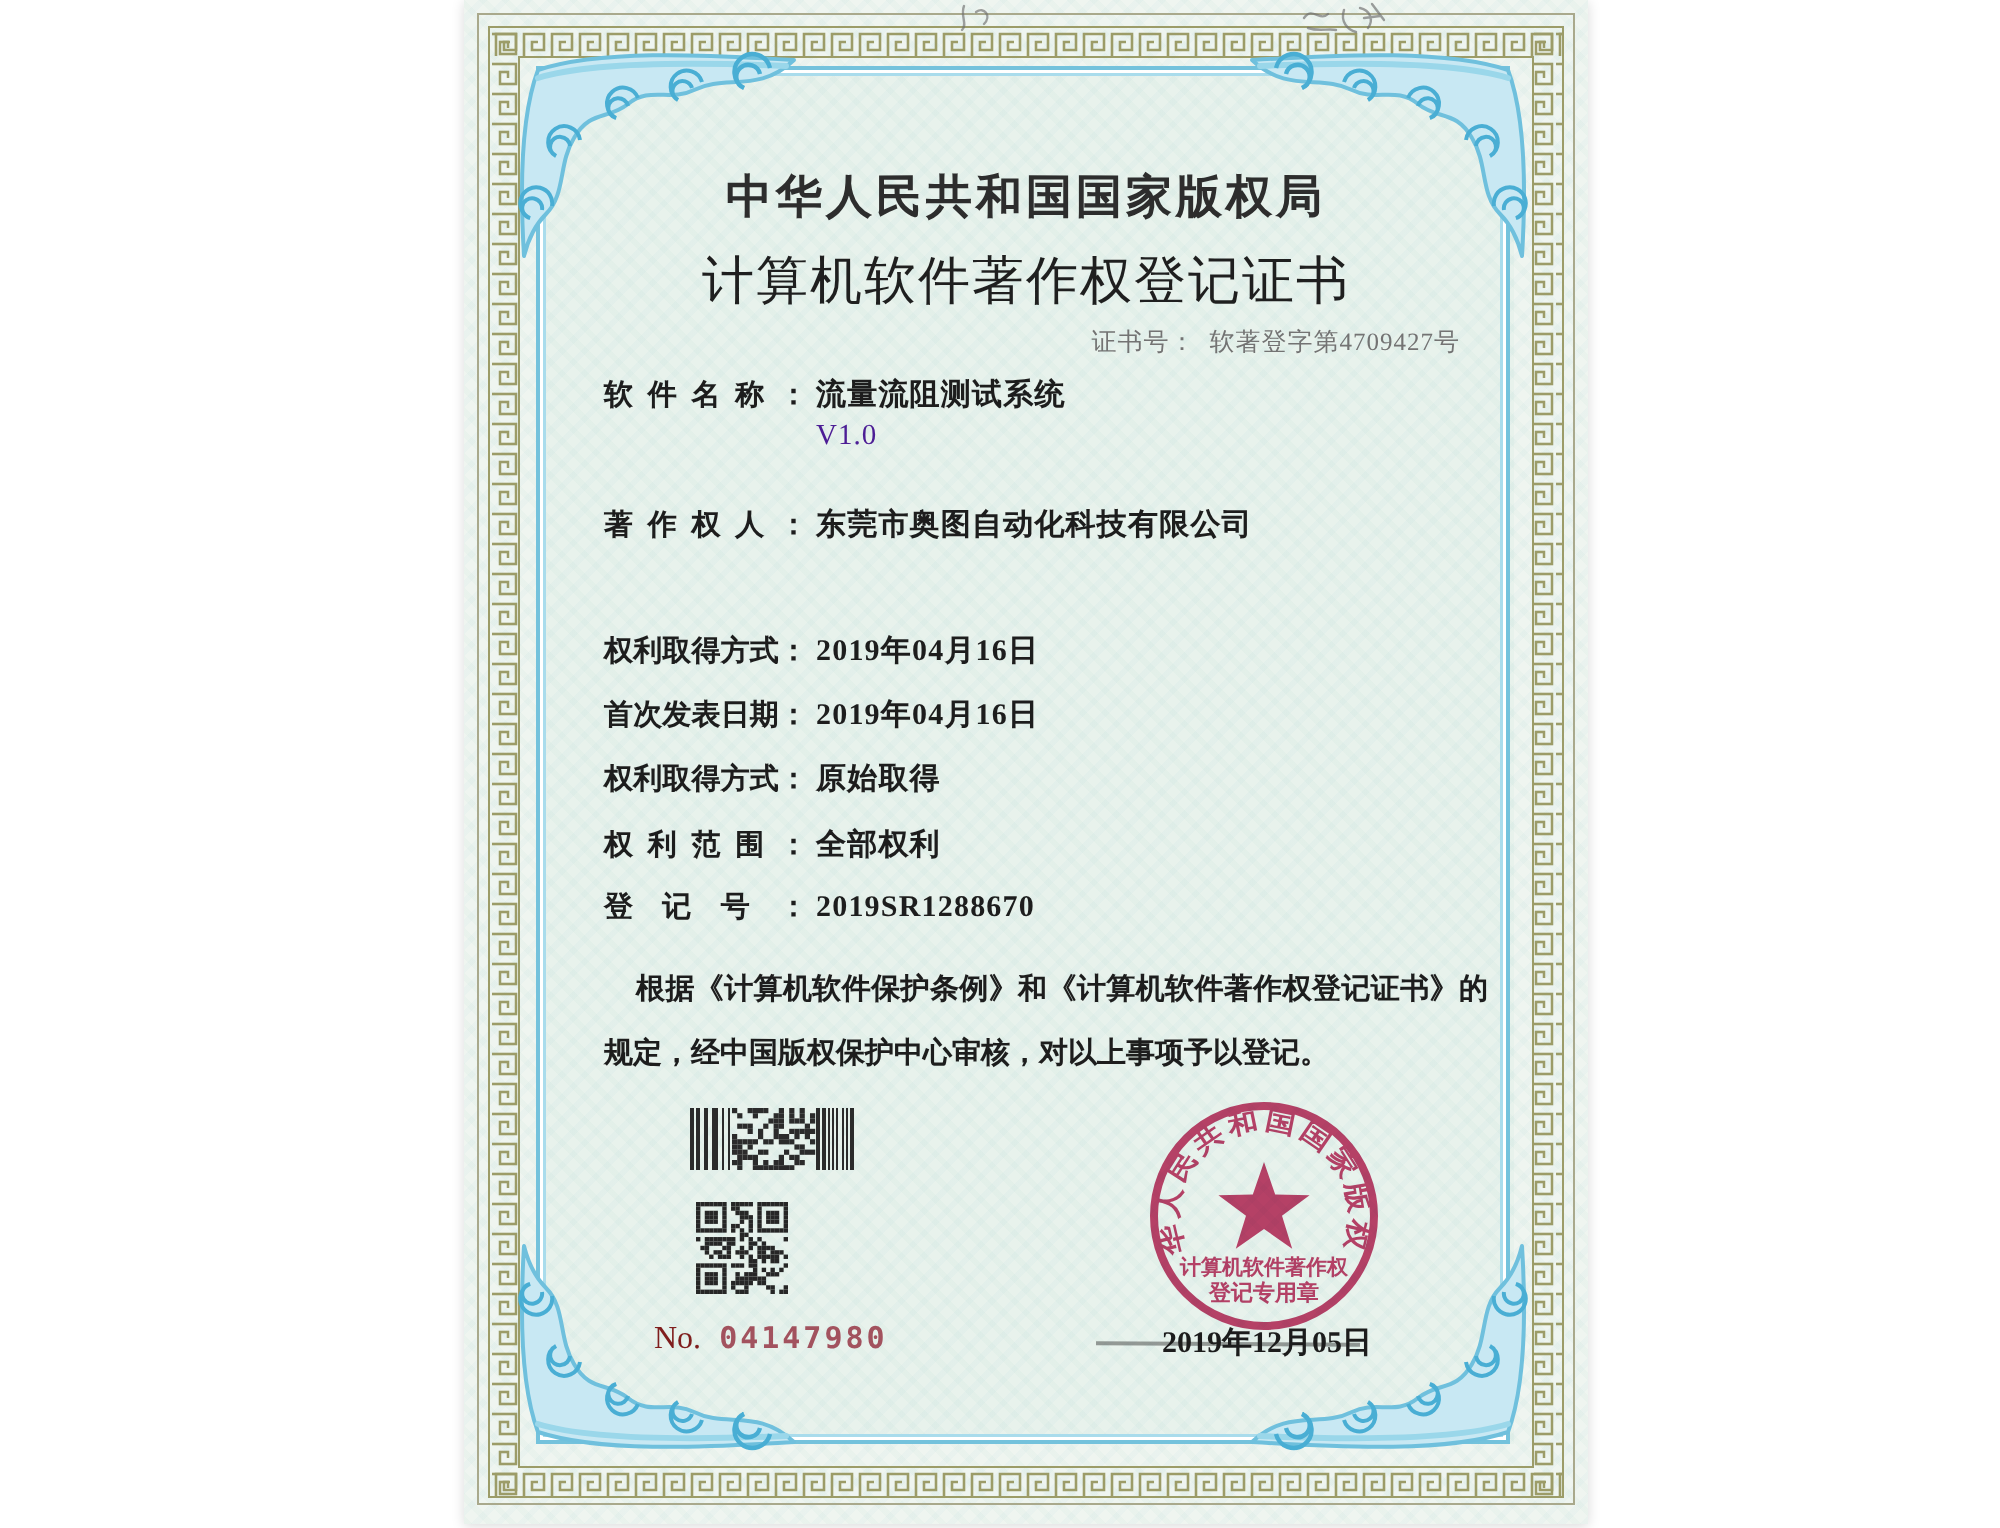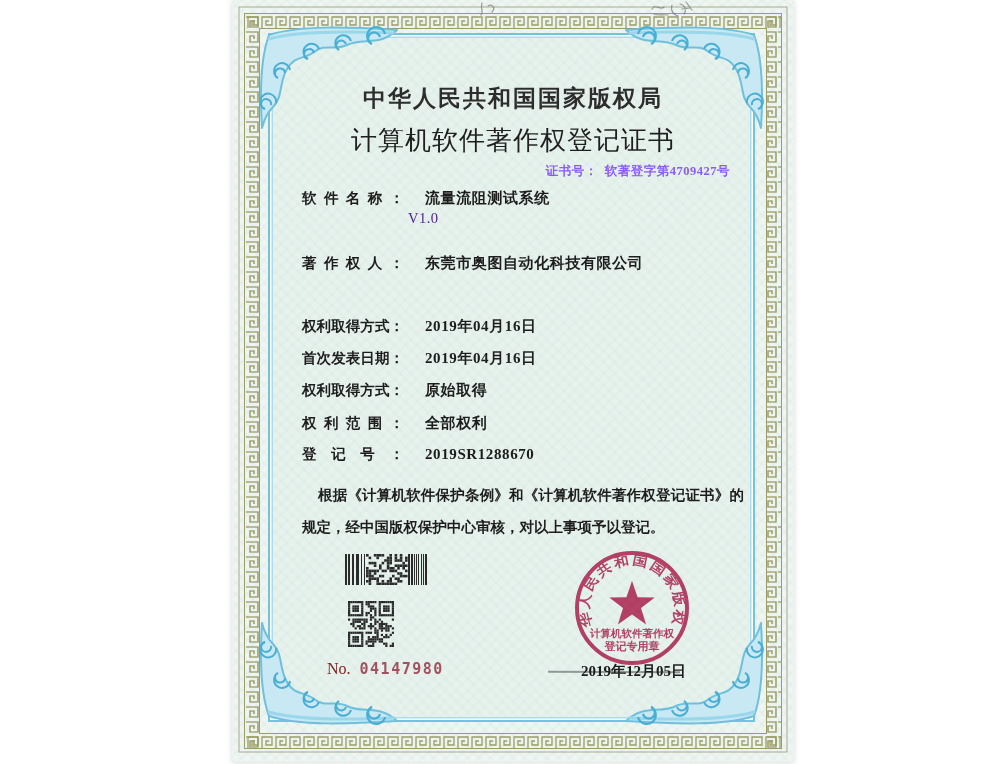--- a/index.html
+++ b/index.html
@@ -38,31 +38,31 @@
   .title{
     position:absolute;top:84px;left:0;width:100%;text-align:center;
     font-size:23px;line-height:30px;font-weight:bold;color:#2d2d2d;letter-spacing:2px;
   }
   .subtitle{
     position:absolute;top:124px;left:0;width:100%;text-align:center;
     font-size:26px;line-height:34px;font-weight:normal;color:#1f1f1f;letter-spacing:1px;
   }
   .certno{
     position:absolute;top:163px;right:64px;
-    font-size:12.5px;font-weight:bold;color:#8b5cf6;letter-spacing:.5px;
+    font-size:12.5px;font-weight:normal;color:#737373;letter-spacing:.5px;
   }
   .certno .lbl{margin-right:7px;}
 
   .frow{position:absolute;left:70px;height:20px;line-height:20px;white-space:nowrap;color:#1d1d1d;}
   .frow .flabel{
     display:inline-block;width:102px;font-size:14.5px;font-weight:bold;
     text-align:justify;text-align-last:justify;vertical-align:top;
   }
   .frow .fvalue{
-    position:absolute;left:106px;top:0;font-size:15px;font-weight:bold;letter-spacing:.6px;white-space:nowrap;margin-left:17px;
+    position:absolute;left:106px;top:0;font-size:15px;font-weight:bold;letter-spacing:.6px;white-space:nowrap;
   }
   .r1{top:188px}.r2{top:253px}.r3{top:316px}.r4{top:348px}.r5{top:380px}.r6{top:413px}.r7{top:444px}
   .vline2{position:absolute;left:176px;top:210px;font-size:14.5px;font-weight:normal;color:#4c1d95;letter-spacing:.5px;}
 
   .bodytext{
     position:absolute;left:70px;top:479px;width:442px;
     font-size:14.5px;line-height:32px;font-weight:bold;color:#1d1d1d;
     text-align:justify;text-indent:16px;
   }
 

